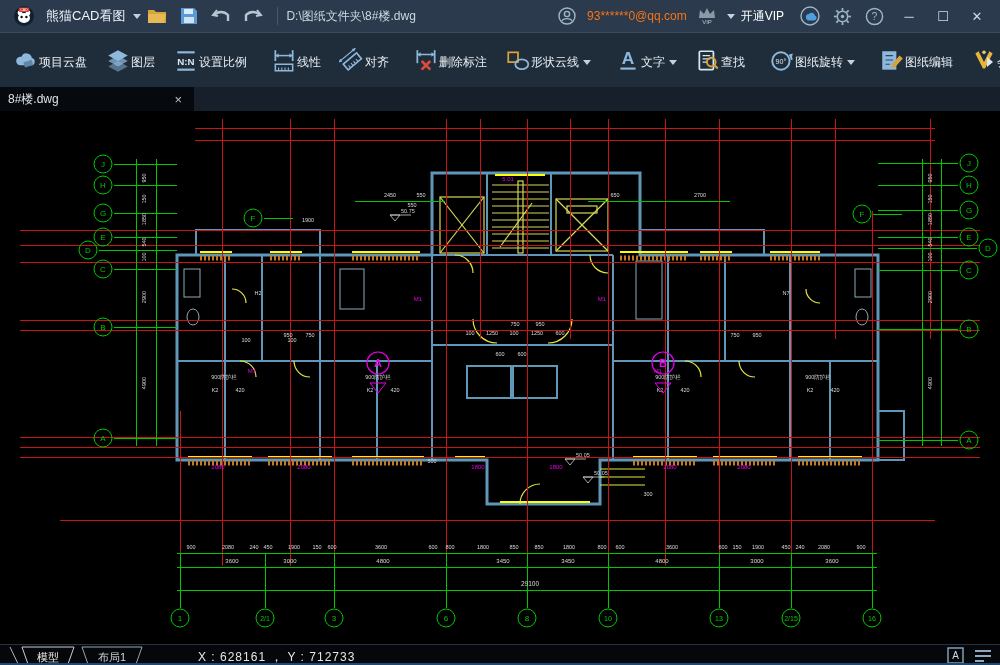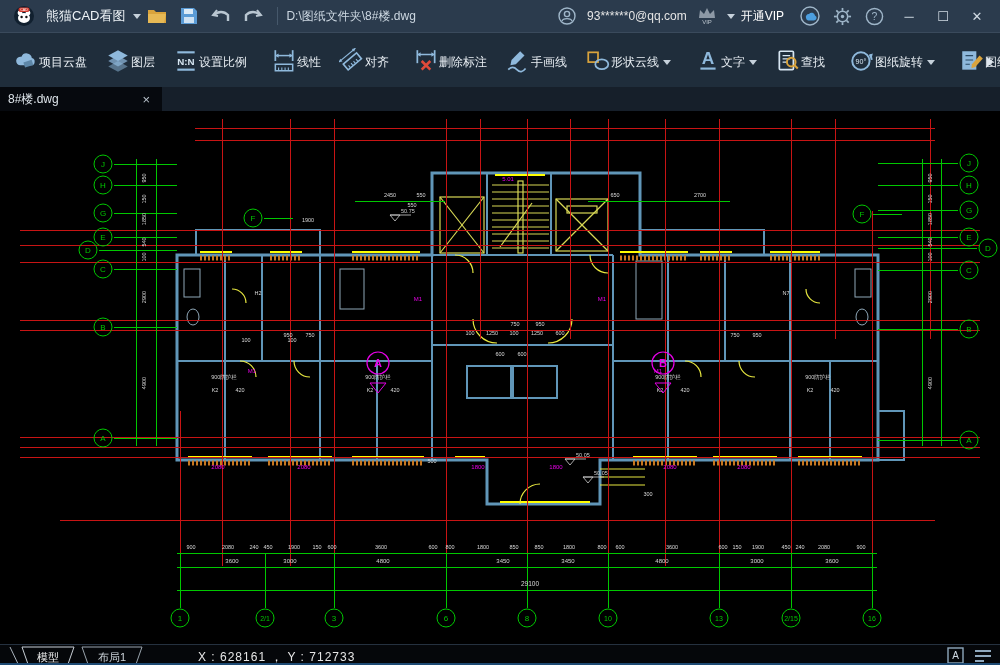--- a/index.html
+++ b/index.html
@@ -6,35 +6,35 @@
   *{box-sizing:border-box;font-family:"Liberation Sans","DejaVu Sans",sans-serif;}
   .window{width:1000px;height:665px;display:flex;flex-direction:column;background:#000;border-bottom:2px solid #1d4a73;overflow:hidden;}
 
   
   .titlebar{height:32px;flex:0 0 32px;background:#2b3b4d;display:flex;align-items:center;padding:6px 8px;color:#dfe7ee;font-size:12px;}
   .titlebar .app-name{margin:0 4px 0 6px;font-size:13px;color:#eef3f7;white-space:nowrap;}
   .tb-ico{display:flex;align-items:center;justify-content:center;width:26px;height:24px;margin:0 3px;cursor:default;}
   .vsep{width:1px;height:18px;background:#46586b;margin:0 8px;}
   .path{color:#cdd8e2;white-space:nowrap;}
   .tb-right{margin-left:auto;display:flex;align-items:center;}
-  .email{margin:0 4px;color:#e5e5e5;}
+  .email{margin:0 4px;color:#f97316;}
   .viplbl{margin:0 10px 0 6px;color:#ffffff;white-space:nowrap;}
   .winbtn{width:30px;height:24px;display:flex;align-items:center;justify-content:center;color:#cfd9e2;font-size:13px;margin-left:4px;}
   .dd{width:0;height:0;border:4px solid transparent;border-top:5px solid #c6d1db;margin:5px 0 0 4px;}
 
   
   .toolbar{height:55px;flex:0 0 55px;background:#1f2d3b;display:flex;align-items:stretch;padding:2px 4px 0 4px;border-top:1px solid #3a4a5c;position:relative;}
   .tbtn{display:flex;flex-direction:row;align-items:center;justify-content:center;padding:2px 9px;color:#e8eef3;font-size:12px;white-space:nowrap;cursor:default;}
   .tbtn .lab{display:flex;align-items:center;margin-top:2px;}
   .tsep{width:1px;background:#3b4c5e;margin:6px 3px;}
   .overflow-arrow{position:absolute;right:2px;top:24px;width:0;height:0;border:5px solid transparent;border-left:6px solid #dfe7ee;}
 
   
   .tabbar{height:24px;flex:0 0 24px;background:#161f2a;display:flex;align-items:flex-end;}
-  .tab{width:162px;height:24px;background:#06090e;color:#dde4ea;font-size:12px;display:flex;align-items:center;padding:12px 8px;}
+  .tab{width:194px;height:24px;background:#06090e;color:#dde4ea;font-size:12px;display:flex;align-items:center;padding:12px 8px;}
   .tab .tlabel{flex:1;}
   .tab .tclose{color:#b9c3cc;font-size:13px;padding:0 4px;}
 
   
   .canvas{flex:1 1 auto;background:#000;position:relative;}
   svg text{user-select:none;}
 
   
   .statusbar{height:25px;flex:0 0 25px;background:#05070a;border-top:1px solid #25313f;display:flex;align-items:center;color:#e6e6e6;font-size:12px;padding:0 8px;}
   .coords{margin-left:40px;letter-spacing:1px;}
@@ -201,29 +201,20 @@
       <div class="tbtn">
         <svg width="26" height="26" viewBox="0 0 24 24">
           <line x1="4" y1="2" x2="4" y2="14" stroke="#8fb9dc" stroke-width="1.6"></line>
           <line x1="20" y1="2" x2="20" y2="14" stroke="#8fb9dc" stroke-width="1.6"></line>
           <line x1="4" y1="6" x2="20" y2="6" stroke="#8fb9dc" stroke-width="1.4"></line>
           <path d="M4,6 l3,-2 v4 z M20,6 l-3,-2 v4 z" fill="#8fb9dc"></path>
           <path d="M8,12 L16,20 M16,12 L8,20" stroke="#e04a3a" stroke-width="2.4"></path>
         </svg>
         <span class="lab">
           <span>删除标注</span>
-        </span>
-      </div>
-      <div class="tbtn">
-        <svg width="26" height="26" viewBox="0 0 24 24">
-          <path d="M14,3 l4,4 -8,8 -5,1 1,-5 z" fill="#8fb9dc"></path>
-          <path d="M3,20 q4,-4 8,0 t8,-1" fill="none" stroke="#8fb9dc" stroke-width="1.6"></path>
-        </svg>
-        <span class="lab">
-          <span>手画线</span>
         </span>
       </div>
       <div class="tbtn">
         <svg width="26" height="26" viewBox="0 0 24 24">
           <rect x="3" y="4" width="9" height="9" fill="none" stroke="#d9a33c" stroke-width="1.6"></rect>
           <ellipse cx="15.5" cy="15" rx="6" ry="4.6" fill="none" stroke="#8fb9dc" stroke-width="1.6"></ellipse>
         </svg>
         <span class="lab">
           <span>形状云线</span>
           <span class="dd"></span>

